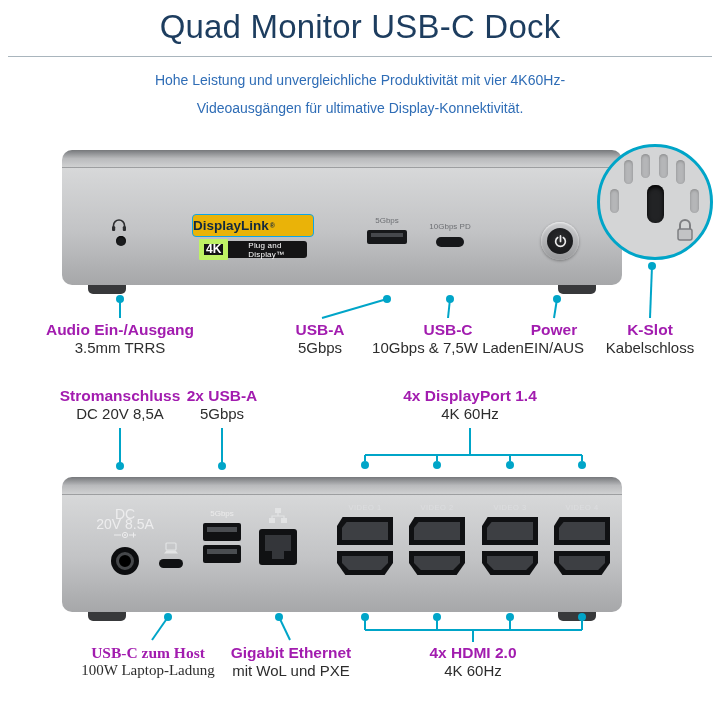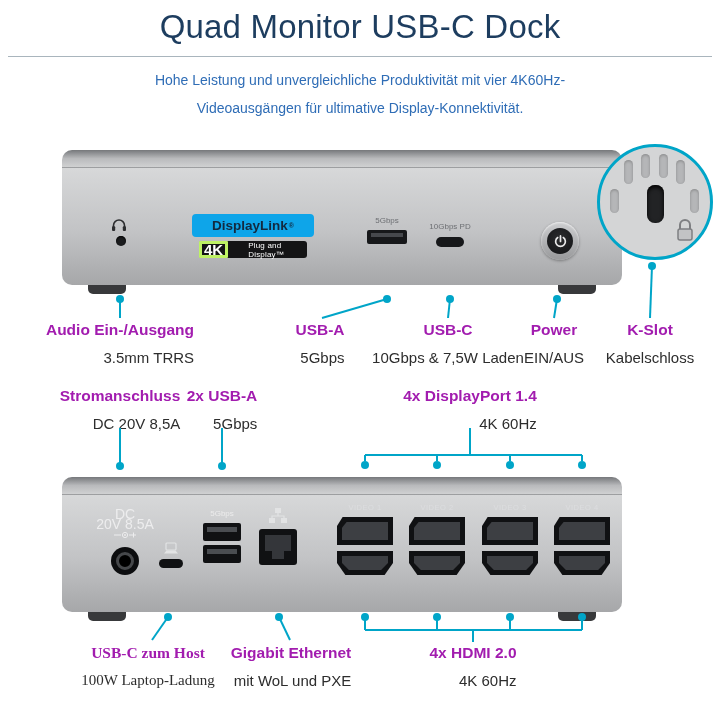--- a/index.html
+++ b/index.html
@@ -28,28 +28,28 @@
              border-radius:0 0 10px 10px;border-top:1px solid #94959780;
              background:linear-gradient(180deg,#d7d8d9 0%,#c2c3c5 55%,#a6a7a9 100%);}
   .foot{position:absolute;top:135px;width:38px;height:9px;background:#38393b;
         border-radius:0 0 5px 5px;}
   .foot.l{left:26px;} .foot.r{left:496px;}
 
   
   .hp-icon{position:absolute;left:49px;top:68px;width:16px;height:14px;}
   .jack{position:absolute;left:54px;top:86px;width:10px;height:10px;border-radius:50%;
         background:#1b1c1e;box-shadow:inset 0 1px 2px #000;}
-  .dl-box{position:absolute;left:130px;top:64px;width:122px;height:23px;background:#0ea5e9;
-          border:6px solid #0ea5e9;border-radius:4px;display:flex;align-items:center;
-          justify-content:center;font-size:13.5px;font-weight:bold;color:#13293f;}
+  .dl-box{position:absolute;left:130px;top:64px;width:122px;height:23px;background:#eab308;
+          border:1px solid #0ea5e9;border-radius:4px;display:flex;align-items:center;
+          justify-content:flex-start;font-size:13.5px;font-weight:bold;color:#13293f;}
   .dl-box sup{font-size:7px;margin-left:1px;}
   .dl-badge{position:absolute;left:137px;top:91px;width:108px;height:17px;background:#141415;
             border-radius:3px;display:flex;align-items:center;justify-content:center;gap:4px;
             color:#fff;}
-  .dl-4k{font-size:15px;font-weight:bold;border:3px solid #bef264;padding:0 2px;line-height:11px;border-radius:1px;}
+  .dl-4k{font-size:12px;font-weight:bold;border:5px solid #bef264;padding:0 2px;line-height:11px;border-radius:1px;}
   .dl-txt{font-size:8px;letter-spacing:.2px;padding-left:16px;}
   .port-small-label{position:absolute;font-size:8px;color:#6d6f73;text-align:center;}
   .usba-f-label{left:305px;top:66px;width:40px;}
   .usbc-f-label{left:360px;top:72px;width:56px;}
   .usba-f{position:absolute;left:305px;top:80px;width:40px;height:14px;background:#17181a;border-radius:2px;}
   .usba-f::after{content:"";position:absolute;left:4px;right:4px;top:3px;height:4px;background:#46484c;}
   .usbc-f{position:absolute;left:374px;top:87px;width:28px;height:10px;background:#17181a;border-radius:5px;}
   .pwr{position:absolute;left:479px;top:72px;width:38px;height:38px;border-radius:50%;
        background:linear-gradient(180deg,#cdced0,#98999b);
        box-shadow:inset 0 1px 2px #ffffffaa,0 1px 3px #00000055;}
@@ -62,21 +62,21 @@
          border:3px solid var(--accent);background:#d4d5d6;overflow:hidden;z-index:2;}
   .vent{position:absolute;width:9px;height:24px;border-radius:4.5px;background:#b5b6b8;
         box-shadow:inset 0 1px 3px #00000040;}
   .kslot-hole{position:absolute;left:47px;top:38px;width:17px;height:38px;border-radius:8px;
               background:#222325;box-shadow:inset 0 2px 4px #000;}
   .lock-ic{position:absolute;left:74px;top:70px;width:22px;height:26px;}
 
   
   .callout{position:absolute;transform:translateX(-50%);text-align:center;white-space:nowrap;z-index:3;}
   .cl-title{font-size:15.5px;font-weight:bold;color:#a21caf;}
-  .cl-desc{font-size:15px;color:#2d2d2d;margin-top:10px;text-align:right;}
+  .cl-desc{font-size:15px;color:#2d2d2d;margin-top:0;}
 
   
   .overlay{position:absolute;left:0;top:0;z-index:3;pointer-events:none;}
   .co-line{stroke:var(--accent);stroke-width:2;}
   .co-dot{fill:var(--accent);}
 
   
   .dc-label{position:absolute;left:34px;top:32px;width:58px;text-align:center;color:#ededee;
             font-size:14px;line-height:10px;}
   .dc-jack{position:absolute;left:49px;top:70px;width:28px;height:28px;border-radius:50%;background:#0c0d0f;}

